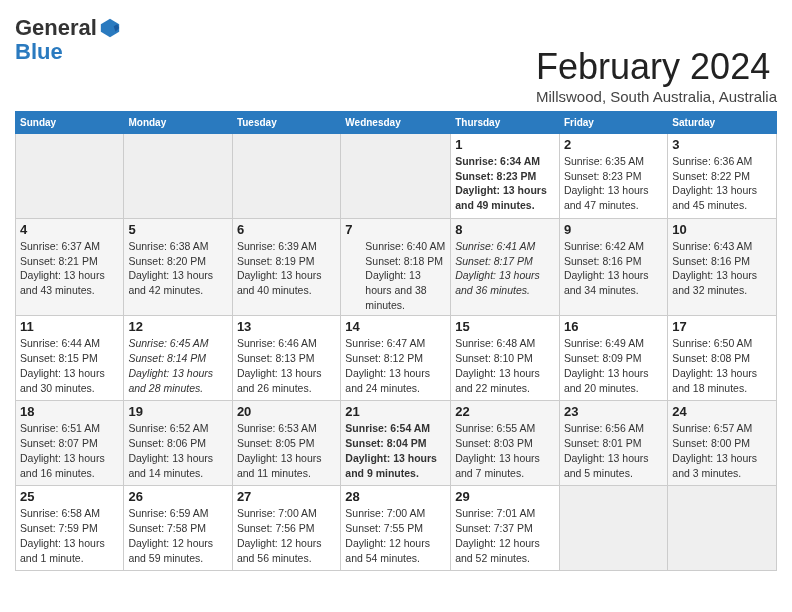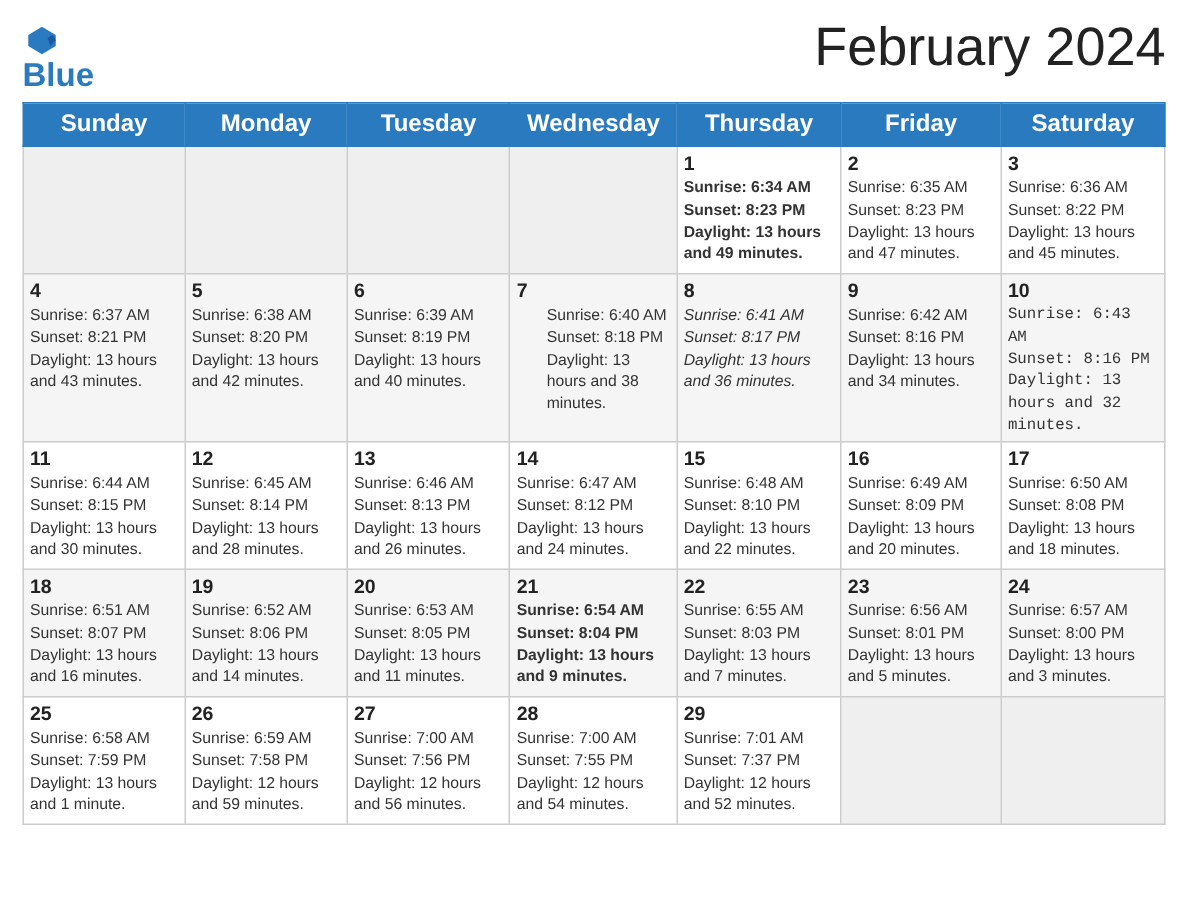--- a/index.html
+++ b/index.html
@@ -28,41 +28,42 @@
     }
     .logo-general { color: #333; }
     .logo-blue { color: #2a7abf; }
     .logo-icon {
       width: 22px;
       height: 22px;
       margin-left: 2px;
     }
     .title-area {
       text-align: left;
+      margin-top: 36px;
     }
     .month-title {
       font-size: 36px;
       font-weight: normal;
       color: #222;
     }
     .location-title {
       font-size: 15px;
       color: #444;
     }
     .calendar {
       width: 100%;
       border-collapse: collapse;
       font-size: 11px;
     }
     .calendar thead th {
       background: #2a7abf;
       color: #fff;
       padding: 5px 4px;
-      text-align: center;
-      font-size: 16px;
+      text-align: left;
+      font-size: 10px;
       font-weight: bold;
       border: 1px solid #2a7abf;
     }
     .calendar tbody td {
       border: 1px solid #ccc;
       vertical-align: top;
       padding: 3px 4px;
       width: 113px;
       min-height: 80px;
       height: 85px;
@@ -91,30 +92,32 @@
       background: #efefef !important;
     }
   </style>
 </head>
 <body>
 
 <div class="header-area">
   <div class="logo">
     <div>
       <div style="display:flex;align-items:center;">
+        <span class="logo-text logo-general">General</span>
         <svg class="logo-icon" viewBox="0 0 24 24">
           <path d="M12 2 L22 8 L22 16 L12 22 L2 16 L2 8 Z" fill="#2a7abf"></path>
           <path d="M16 10 L20 8 L22 12 L18 16 Z" fill="#1a5a9f"></path>
         </svg>
       </div>
       <span class="logo-text logo-blue">Blue</span>
     </div>
   </div>
   <div class="title-area">
     <div class="month-title">February 2024</div>
+    <div class="location-title">Millswood, South Australia, Australia</div>
   </div>
 </div>
 
 <table class="calendar">
   <thead>
     <tr>
     <th>Sunday</th>
         <th>Monday</th>
         <th>Tuesday</th>
         <th>Wednesday</th>
@@ -180,35 +183,35 @@
 Daylight: 13 hours and 36 minutes.</div>
         </td>
         <td>
           <div class="day-number">9</div>
           <div class="day-info" style="white-space: pre-line;">Sunrise: 6:42 AM
 Sunset: 8:16 PM
 Daylight: 13 hours and 34 minutes.</div>
         </td>
         <td>
           <div class="day-number">10</div>
-          <div class="day-info" style="white-space: pre-line; font-family: Liberation Mono, monospace;">Sunrise: 6:43 AM
+          <div class="day-info" style="white-space: pre-line;">Sunrise: 6:43 AM
 Sunset: 8:16 PM
 Daylight: 13 hours and 32 minutes.</div>
         </td>
       </tr>
       <tr>
         <td>
           <div class="day-number">11</div>
           <div class="day-info" style="white-space: pre-line;">Sunrise: 6:44 AM
 Sunset: 8:15 PM
 Daylight: 13 hours and 30 minutes.</div>
         </td>
         <td>
           <div class="day-number">12</div>
-          <div class="day-info" style="white-space: pre-line;">Sunrise: 6:45 AM
+          <div class="day-info" style="white-space: pre-line; font-style: italic;">Sunrise: 6:45 AM
 Sunset: 8:14 PM
 Daylight: 13 hours and 28 minutes.</div>
         </td>
         <td>
           <div class="day-number">13</div>
           <div class="day-info" style="white-space: pre-line;">Sunrise: 6:46 AM
 Sunset: 8:13 PM
 Daylight: 13 hours and 26 minutes.</div>
         </td>
         <td>

